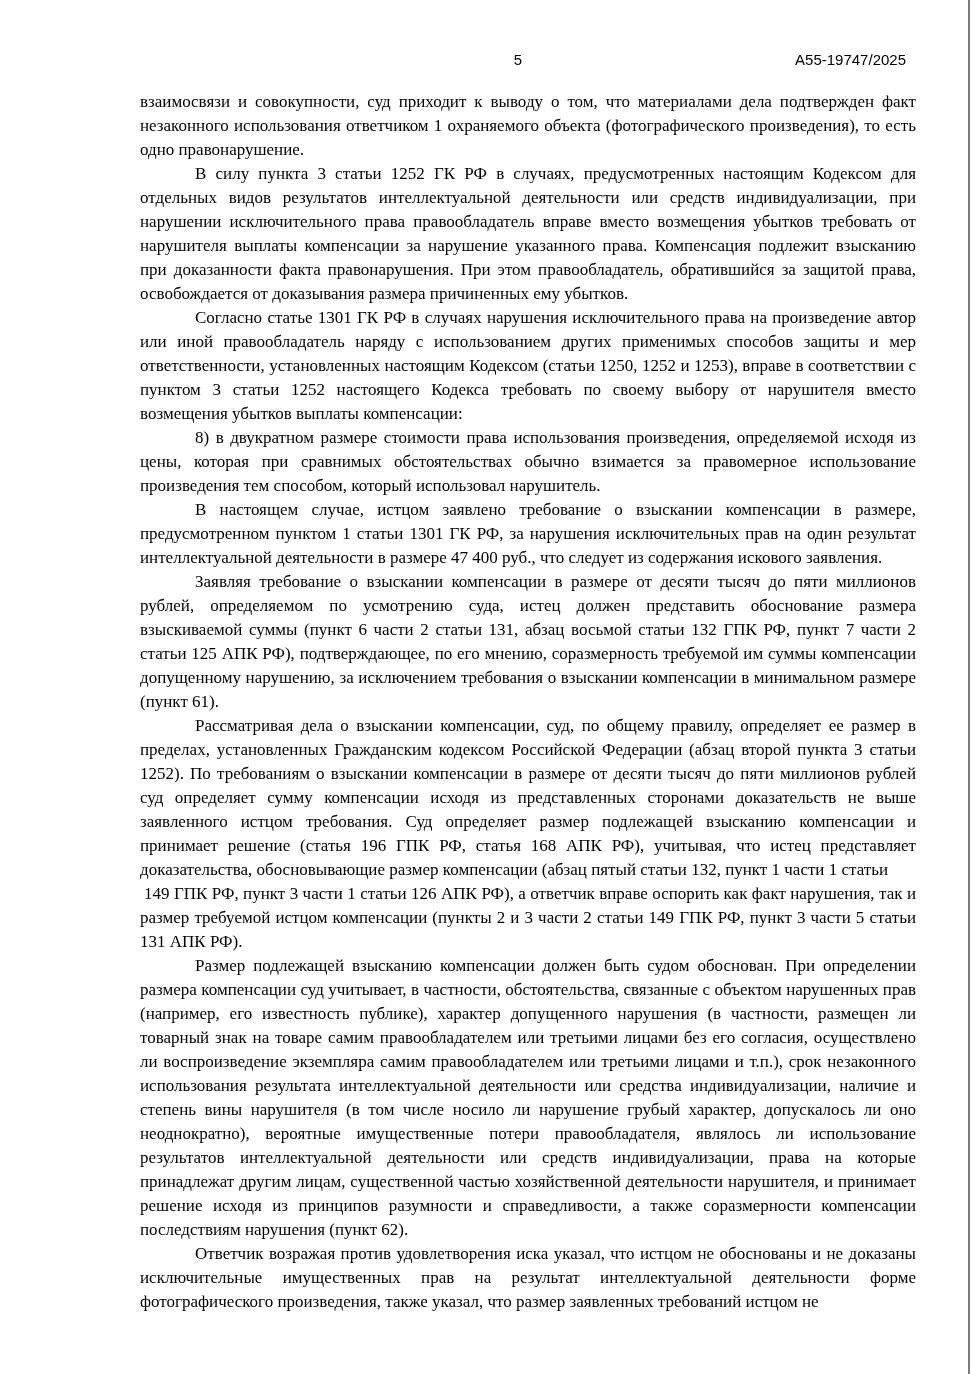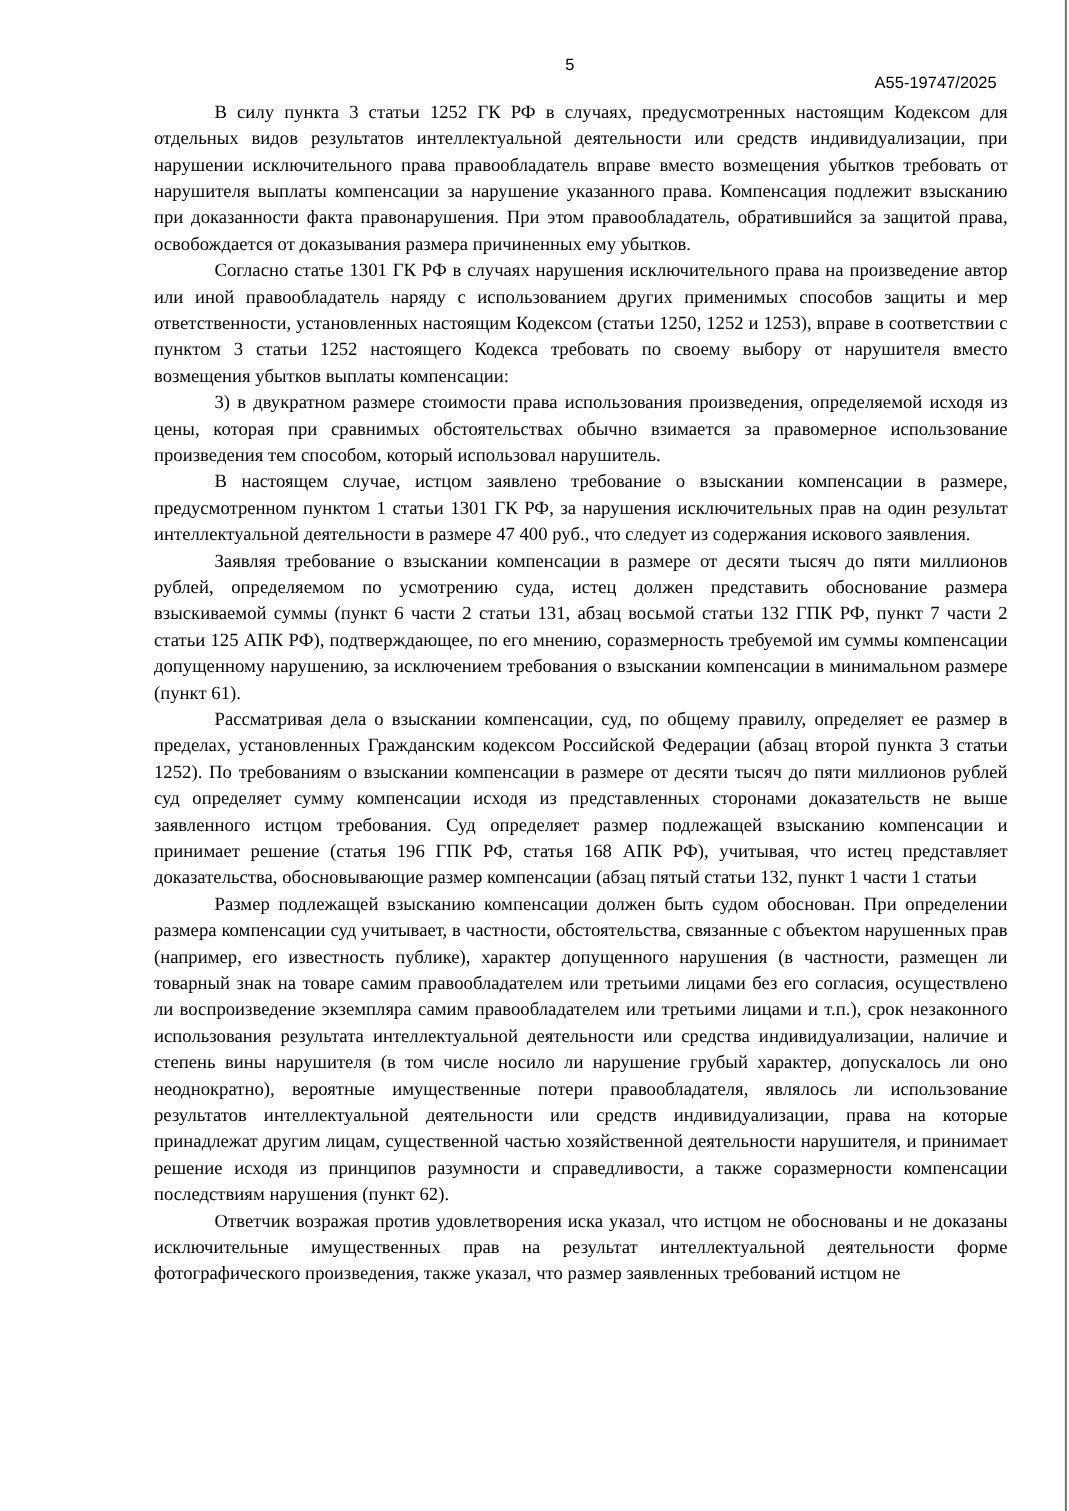--- a/index.html
+++ b/index.html
@@ -37,21 +37,21 @@
   }
   .page-number {
     position: absolute;
     left: 0;
     right: 20px;
     text-align: center;
   }
   .case-number {
     position: absolute;
     right: 10px;
-    top: 16px;
+    top: 0;
   }
   .doc-body {
     position: absolute;
     left: 140px;
     width: 776px;
     top: 90px;
     font-size: 17px;
     line-height: 24px;
     text-align: justify;
   }
@@ -73,23 +73,25 @@
 <div class="page">
 
   <div class="scan-edge"></div>
 
   <div class="page-header">
     <span class="page-number">5</span>
     <span class="case-number">А55-19747/2025</span>
   </div>
 
   <div class="doc-body">
+    <p>взаимосвязи и совокупности, суд приходит к выводу о том, что материалами дела подтвержден факт незаконного использования ответчиком 1 охраняемого объекта (фотографического произведения), то есть одно правонарушение.</p>
     <p class="ind">В силу пункта 3 статьи 1252 ГК РФ в случаях, предусмотренных настоящим Кодексом для отдельных видов результатов интеллектуальной деятельности или средств индивидуализации, при нарушении исключительного права правообладатель вправе вместо возмещения убытков требовать от нарушителя выплаты компенсации за нарушение указанного права. Компенсация подлежит взысканию при доказанности факта правонарушения. При этом правообладатель, обратившийся за защитой права, освобождается от доказывания размера причиненных ему убытков.</p>
     <p class="ind">Согласно статье 1301 ГК РФ в случаях нарушения исключительного права на произведение автор или иной правообладатель наряду с использованием других применимых способов защиты и мер ответственности, установленных настоящим Кодексом (статьи 1250, 1252 и 1253), вправе в соответствии с пунктом 3 статьи 1252 настоящего Кодекса требовать по своему выбору от нарушителя вместо возмещения убытков выплаты компенсации:</p>
-    <p class="ind">3) в двукратном размере стоимости права использования произведения, определяемой исходя из цены, которая при сравнимых обстоятельствах обычно взимается за правомерное использование произведения тем способом, который использовал нарушитель.</p>
+    <p class="ind">8) в двукратном размере стоимости права использования произведения, определяемой исходя из цены, которая при сравнимых обстоятельствах обычно взимается за правомерное использование произведения тем способом, который использовал нарушитель.</p>
     <p class="ind">В настоящем случае, истцом заявлено требование о взыскании компенсации в размере, предусмотренном пунктом 1 статьи 1301 ГК РФ, за нарушения исключительных прав на один результат интеллектуальной деятельности в размере 47 400 руб., что следует из содержания искового заявления.</p>
     <p class="ind">Заявляя требование о взыскании компенсации в размере от десяти тысяч до пяти миллионов рублей, определяемом по усмотрению суда, истец должен представить обоснование размера взыскиваемой суммы (пункт 6 части 2 статьи 131, абзац восьмой статьи 132 ГПК РФ, пункт 7 части 2 статьи 125 АПК РФ), подтверждающее, по его мнению, соразмерность требуемой им суммы компенсации допущенному нарушению, за исключением требования о взыскании компенсации в минимальном размере (пункт 61).</p>
     <p class="ind">Рассматривая дела о взыскании компенсации, суд, по общему правилу, определяет ее размер в пределах, установленных Гражданским кодексом Российской Федерации (абзац второй пункта 3 статьи 1252). По требованиям о взыскании компенсации в размере от десяти тысяч до пяти миллионов рублей суд определяет сумму компенсации исходя из представленных сторонами доказательств не выше заявленного истцом требования. Суд определяет размер подлежащей взысканию компенсации и принимает решение (статья 196 ГПК РФ, статья 168 АПК РФ), учитывая, что истец представляет доказательства, обосновывающие размер компенсации (абзац пятый статьи 132, пункт 1 части 1 статьи</p>
+    <p class="ind-sm">149 ГПК РФ, пункт 3 части 1 статьи 126 АПК РФ), а ответчик вправе оспорить как факт нарушения, так и размер требуемой истцом компенсации (пункты 2 и 3 части 2 статьи 149 ГПК РФ, пункт 3 части 5 статьи 131 АПК РФ).</p>
     <p class="ind">Размер подлежащей взысканию компенсации должен быть судом обоснован. При определении размера компенсации суд учитывает, в частности, обстоятельства, связанные с объектом нарушенных прав (например, его известность публике), характер допущенного нарушения (в частности, размещен ли товарный знак на товаре самим правообладателем или третьими лицами без его согласия, осуществлено ли воспроизведение экземпляра самим правообладателем или третьими лицами и т.п.), срок незаконного использования результата интеллектуальной деятельности или средства индивидуализации, наличие и степень вины нарушителя (в том числе носило ли нарушение грубый характер, допускалось ли оно неоднократно), вероятные имущественные потери правообладателя, являлось ли использование результатов интеллектуальной деятельности или средств индивидуализации, права на которые принадлежат другим лицам, существенной частью хозяйственной деятельности нарушителя, и принимает решение исходя из принципов разумности и справедливости, а также соразмерности компенсации последствиям нарушения (пункт 62).</p>
     <p class="ind">Ответчик возражая против удовлетворения иска указал, что истцом не обоснованы и не доказаны исключительные имущественных прав на результат интеллектуальной деятельности форме фотографического произведения, также указал, что размер заявленных требований истцом не</p>
   </div>
 
 </div>
 
 </body></html>

